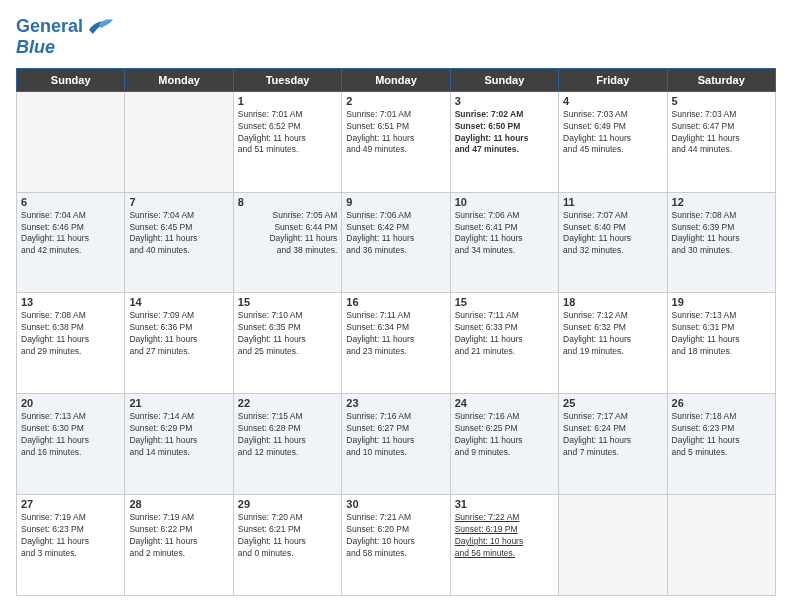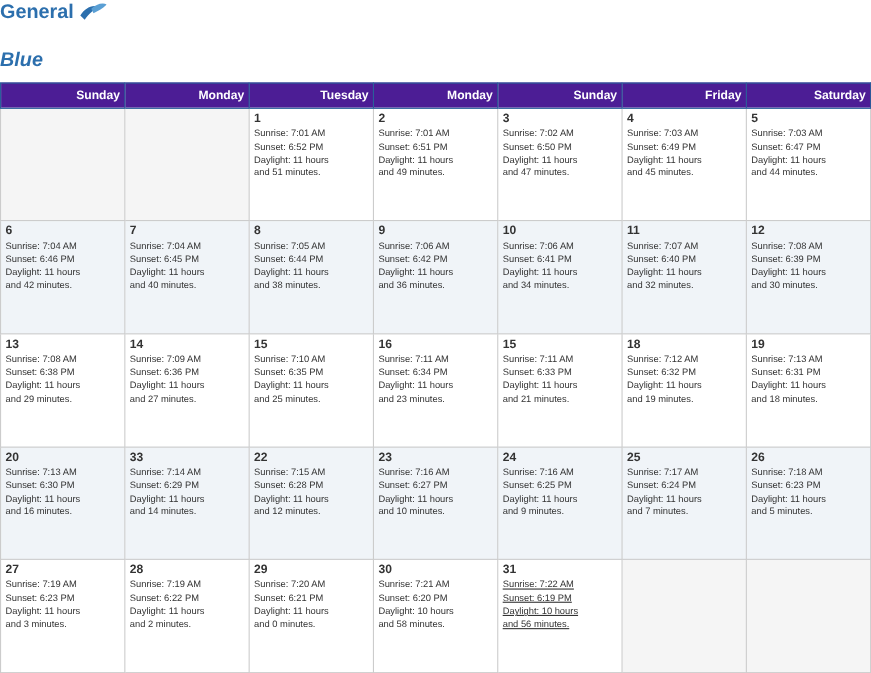--- a/index.html
+++ b/index.html
@@ -6,20 +6,21 @@
     body {
       font-family: Arial, sans-serif;
       background: #fff;
       width: 792px;
       height: 612px;
       overflow: hidden;
     }
     .page {
       width: 792px;
       height: 612px;
+      padding: 16px;
       display: flex;
       flex-direction: column;
     }
     .header {
       display: flex;
       justify-content: space-between;
       align-items: flex-start;
       margin-bottom: 10px;
     }
     .logo {
@@ -53,26 +54,26 @@
       color: #555;
     }
     .calendar {
       flex: 1;
       border: 1px solid #ccc;
       border-collapse: collapse;
       width: 100%;
       table-layout: fixed;
     }
     .calendar th {
-      background: #4c1d95;
+      background: #404040;
       color: #fff;
       font-size: 11px;
       font-weight: bold;
       padding: 5px 4px;
-      text-align: right;
+      text-align: center;
       border: 1px solid #2a5f9a;
     }
     .calendar td {
       border: 1px solid #ccc;
       vertical-align: top;
       padding: 3px 4px;
       font-size: 9px;
       color: #333;
       background: #fff;
       height: 82px;
@@ -104,21 +105,21 @@
       <div>
         <div style="display:flex;align-items:center;">
           <span class="logo-text">
             <span>General</span>
           </span>
           <svg class="logo-bird" viewBox="0 0 28 22" fill="none">
             <path d="M4 14 C8 8, 14 4, 20 6 C16 10, 12 12, 8 18 Z" fill="#2c6fad"></path>
             <path d="M14 8 C18 4, 24 2, 28 4 C24 8, 20 10, 16 12 Z" fill="#5a9fd4"></path>
           </svg>
         </div>
-        <div style="display:flex;align-items:center;margin-top:23px;">
+        <div style="display:flex;align-items:center;">
           <span class="logo-text" style="color:#2c6fad;font-style:italic;">Blue</span>
         </div>
       </div>
     </div>
     <div class="title-block">
       <div class="month-title"></div>
       <div class="subtitle"></div>
     </div>
   </div>
 
@@ -147,21 +148,21 @@
           </td>
           <td>
             <span class="day-num">2</span>
             <div class="day-info" style="white-space: pre-line;">Sunrise: 7:01 AM
 Sunset: 6:51 PM
 Daylight: 11 hours
 and 49 minutes.</div>
           </td>
           <td>
             <span class="day-num">3</span>
-            <div class="day-info" style="white-space: pre-line;">Sunrise: 7:02 AM
+            <div class="day-info" style="white-space: pre-line; font-weight: bold;">Sunrise: 7:02 AM
 Sunset: 6:50 PM
 Daylight: 11 hours
 and 47 minutes.</div>
           </td>
           <td>
             <span class="day-num">4</span>
             <div class="day-info" style="white-space: pre-line;">Sunrise: 7:03 AM
 Sunset: 6:49 PM
 Daylight: 11 hours
 and 45 minutes.</div>
@@ -184,21 +185,21 @@
           </td>
           <td>
             <span class="day-num">7</span>
             <div class="day-info" style="white-space: pre-line;">Sunrise: 7:04 AM
 Sunset: 6:45 PM
 Daylight: 11 hours
 and 40 minutes.</div>
           </td>
           <td>
             <span class="day-num">8</span>
-            <div class="day-info" style="white-space: pre-line;">Sunrise: 7:05 AM
+            <div class="day-info" style="white-space: pre-line; text-align: right;">Sunrise: 7:05 AM
 Sunset: 6:44 PM
 Daylight: 11 hours
 and 38 minutes.</div>
           </td>
           <td>
             <span class="day-num">9</span>
             <div class="day-info" style="white-space: pre-line;">Sunrise: 7:06 AM
 Sunset: 6:42 PM
 Daylight: 11 hours
 and 36 minutes.</div>
@@ -278,21 +279,21 @@
         </tr>
         <tr class="alt-row">
           <td>
             <span class="day-num">20</span>
             <div class="day-info" style="white-space: pre-line;">Sunrise: 7:13 AM
 Sunset: 6:30 PM
 Daylight: 11 hours
 and 16 minutes.</div>
           </td>
           <td>
-            <span class="day-num">33</span>
+            <span class="day-num">21</span>
             <div class="day-info" style="white-space: pre-line;">Sunrise: 7:14 AM
 Sunset: 6:29 PM
 Daylight: 11 hours
 and 14 minutes.</div>
           </td>
           <td>
             <span class="day-num">22</span>
             <div class="day-info" style="white-space: pre-line;">Sunrise: 7:15 AM
 Sunset: 6:28 PM
 Daylight: 11 hours

